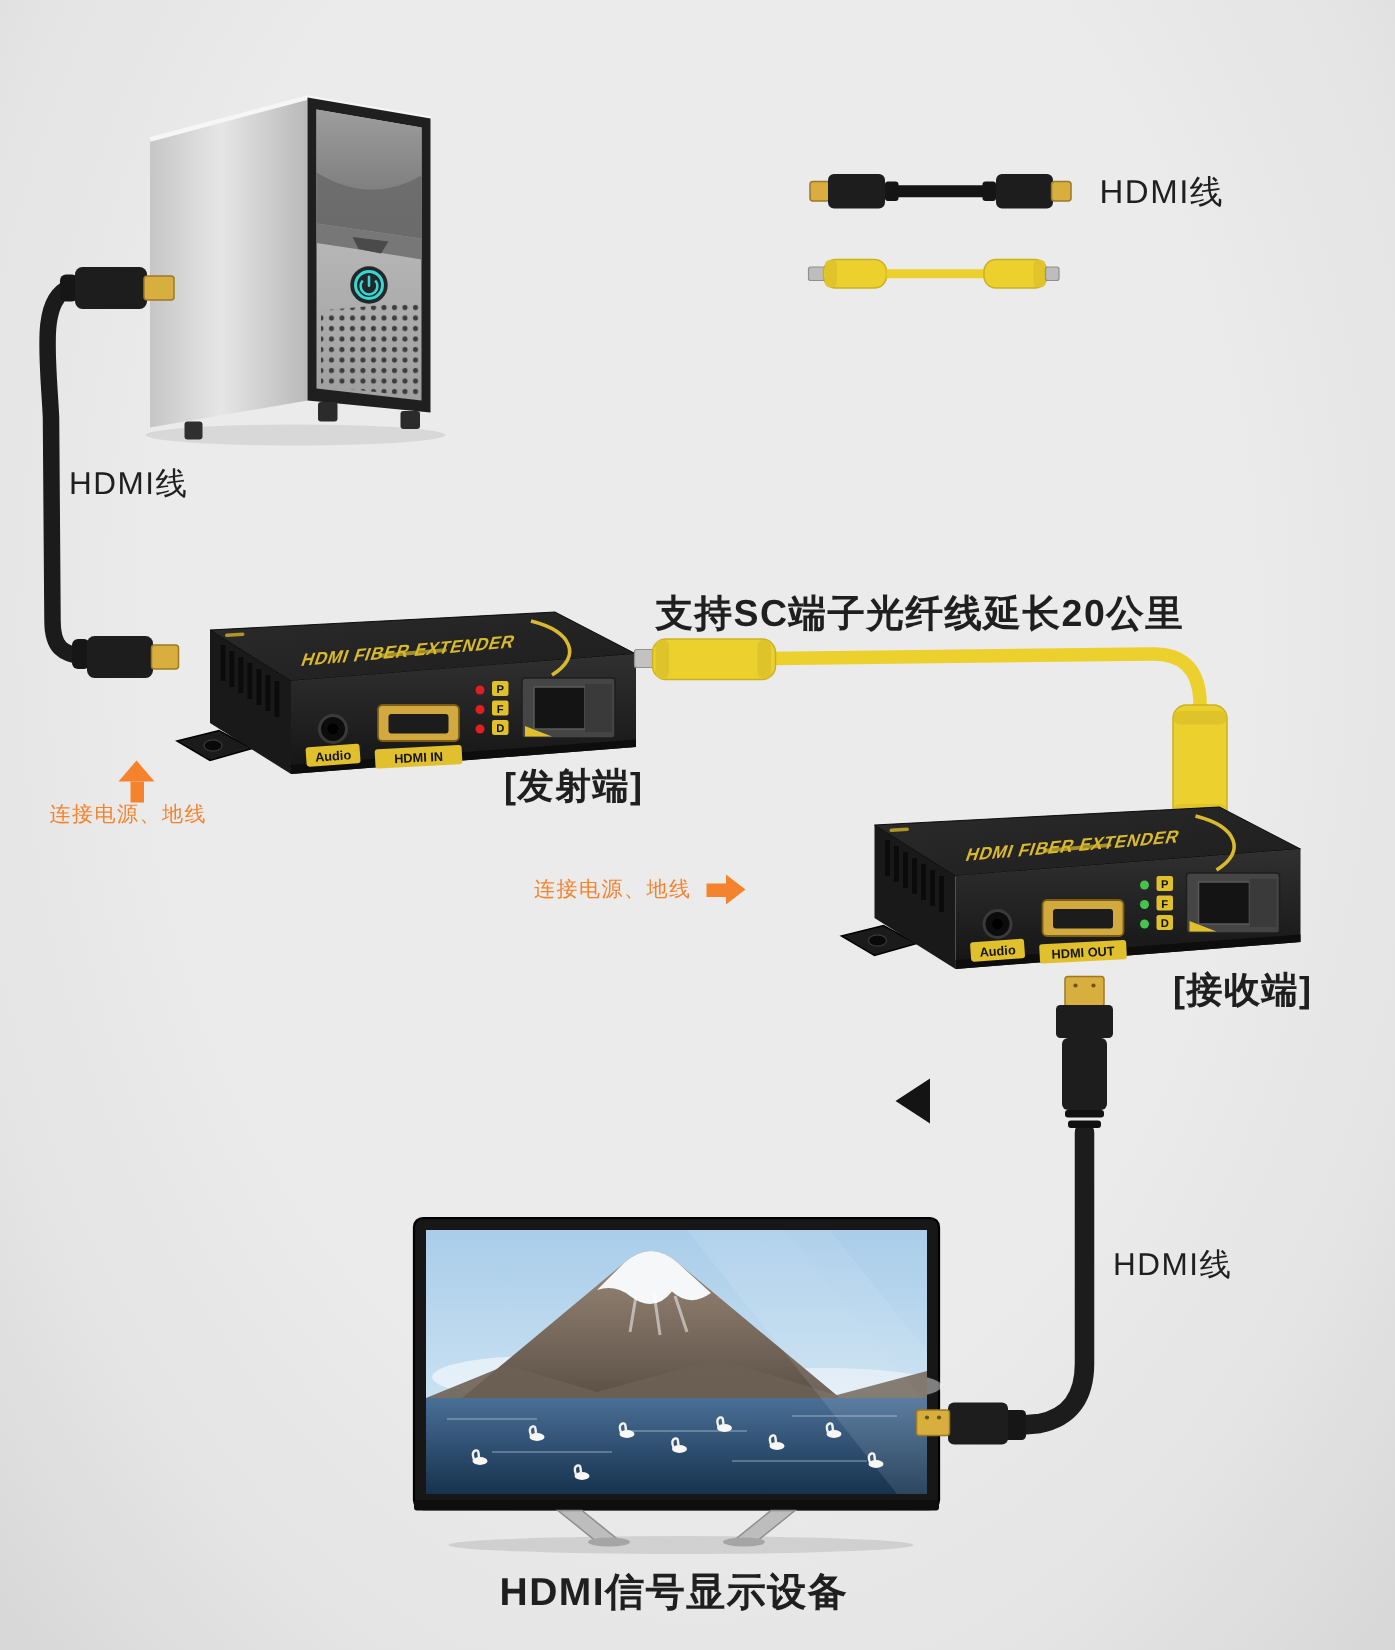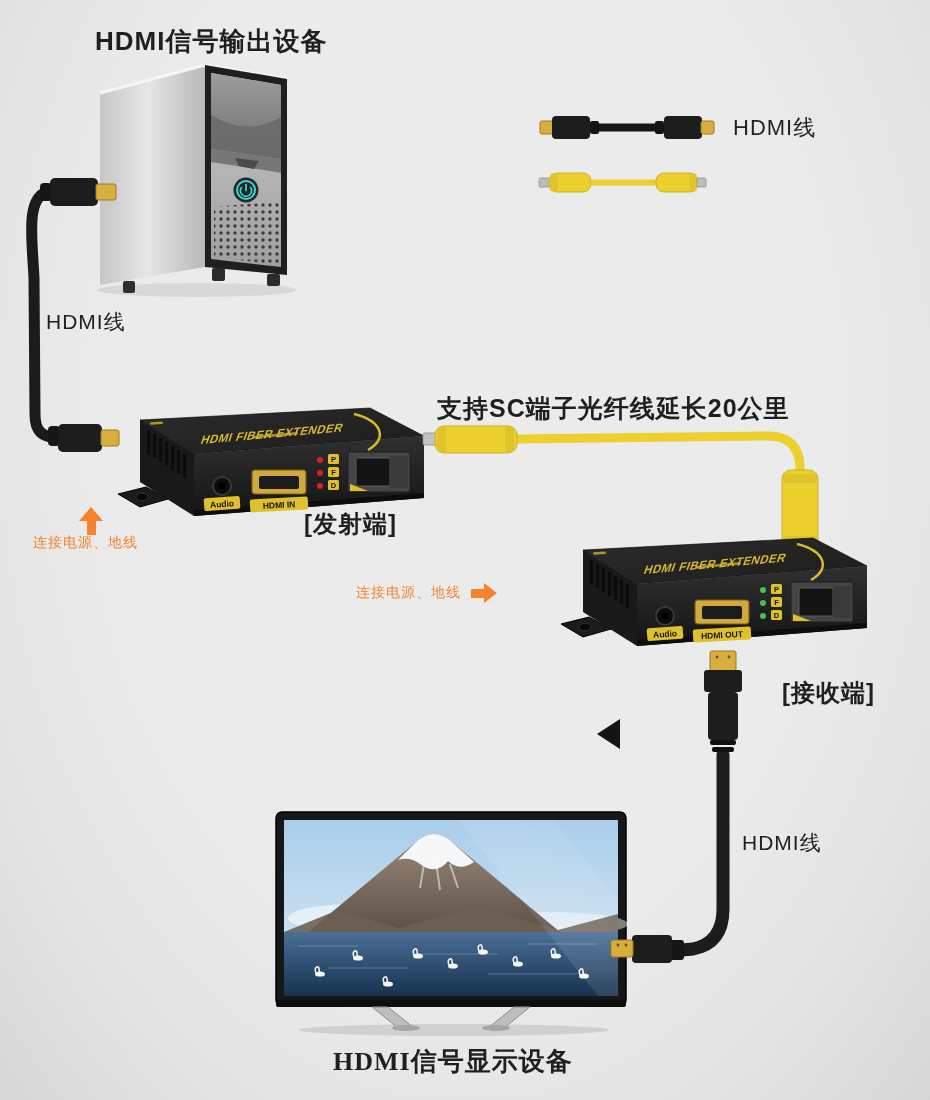--- a/index.html
+++ b/index.html
@@ -28,21 +28,20 @@
   
   .tri-left{width:0;height:0;border-top:15px solid transparent;border-bottom:15px solid transparent;border-right:23px solid #141414;}
   svg{display:block;}
   text{font-family:"Liberation Sans","DejaVu Sans",sans-serif;}
 </style>
 </head>
 <body>
 
 <div id="stage">
 
-  <div class="abs cn title" style="left:95px;top:24px;">HDMI信号输出设备</div>
 
   <svg class="abs" style="left:85px;top:55px;" width="215" height="245" viewBox="0 0 215 245">
     <defs>
       <linearGradient id="sideG" x1="0" y1="0" x2="1" y2="0">
         <stop offset="0" stop-color="#c6c6c6"></stop>
           <stop offset="0.45" stop-color="#e6e6e6"></stop>
           <stop offset="1" stop-color="#b9b9b9"></stop>
       </linearGradient>
       <linearGradient id="frontG" x1="0" y1="0" x2="0" y2="1">
         <stop offset="0" stop-color="#c9c9c9"></stop>
@@ -177,21 +176,21 @@
     </g>
   </svg>
   <div class="abs cn lbl" style="left:46px;top:308px;">HDMI线</div>
 
   <div class="abs arrow-up" style="left:79px;top:507px;">
     <div class="tri"></div>
       <div class="stem"></div>
   </div>
   <div class="abs orange-txt" style="left:33px;top:534px;">连接电源、地线</div>
 
-  <div class="abs cn tag" style="left:304px;top:508px;">[发射端]</div>
+  <div class="abs cn tag" style="left:336px;top:508px;">[发射端]</div>
 
   <div class="abs cn note" style="left:437px;top:392px;">支持SC端子光纤线延长20公里</div>
 
   <svg class="abs" style="left:415px;top:418px;" width="420" height="170" viewBox="0 0 420 170">
     <path d="M100,21 L352,18 Q383,17 385,48 L385,56" stroke="#ecd02e" stroke-width="9" fill="none" stroke-linecap="round"></path>
     <g>
       <rect x="8" y="15" width="14" height="12" rx="1.5" fill="#c2c2c2" stroke="#909090" stroke-width="0.8"></rect>
       <rect x="20" y="8" width="82" height="27" rx="9" fill="#ecd02e" stroke="#cbb122" stroke-width="1"></rect>
       <rect x="22" y="8.5" width="9" height="26" rx="4" fill="#dfc32a"></rect>
       <rect x="90" y="8.5" width="9" height="26" rx="4" fill="#dfc32a"></rect>
@@ -261,21 +260,21 @@
       <text x="231.5" y="90" text-anchor="middle" font-size="7.5" font-weight="bold" fill="#111">D</text>
     </g>
     <g>
       <rect x="246" y="54" width="62" height="40" rx="2" fill="#454545" stroke="#1e1e1e" stroke-width="1"></rect>
       <rect x="254" y="60" width="34" height="28" fill="#141414" stroke="#5a5a5a" stroke-width="1"></rect>
       <rect x="288" y="58" width="18" height="32" fill="#3a3a3a"></rect>
       <polygon points="248,86 266,93 248,93" fill="#e0c02c"></polygon>
     </g>
   </svg>
 
-  <div class="abs cn tag" style="left:782px;top:677px;">[接收端]</div>
+  <div class="abs cn tag" style="left:782px;top:644px;">[接收端]</div>
 
   <div class="abs tri-left" style="left:597px;top:719px;"></div>
 
   <svg class="abs" style="left:268px;top:806px;" width="372" height="230" viewBox="0 0 372 230">
     <defs>
       <linearGradient id="skyG" x1="0" y1="0" x2="0" y2="1">
         <stop offset="0" stop-color="#a9cdea"></stop>
           <stop offset="1" stop-color="#dcecf5"></stop>
       </linearGradient>
       <linearGradient id="waterG" x1="0" y1="0" x2="0" y2="1">
@@ -346,15 +345,15 @@
     <g>
       <rect x="70" y="297" width="16" height="20" rx="3" fill="#161616"></rect>
       <rect x="34" y="292" width="40" height="28" rx="4" fill="#1d1d1d"></rect>
       <rect x="13" y="297" width="22" height="17" rx="2" fill="#d8ae3f" stroke="#9a7a25" stroke-width="1"></rect>
       <circle cx="20" cy="302" r="1.4" fill="#6e5412"></circle>
         <circle cx="28" cy="302" r="1.4" fill="#6e5412"></circle>
     </g>
   </svg>
   <div class="abs cn lbl" style="left:742px;top:829px;">HDMI线</div>
 
-  <div class="abs cn title" style="left:333px;top:1044px;font-family:Liberation Serif, serif;">HDMI信号显示设备</div>
+  <div class="abs cn title" style="left:333px;top:1044px;">HDMI信号显示设备</div>
 
 </div>
 
 </body></html>

